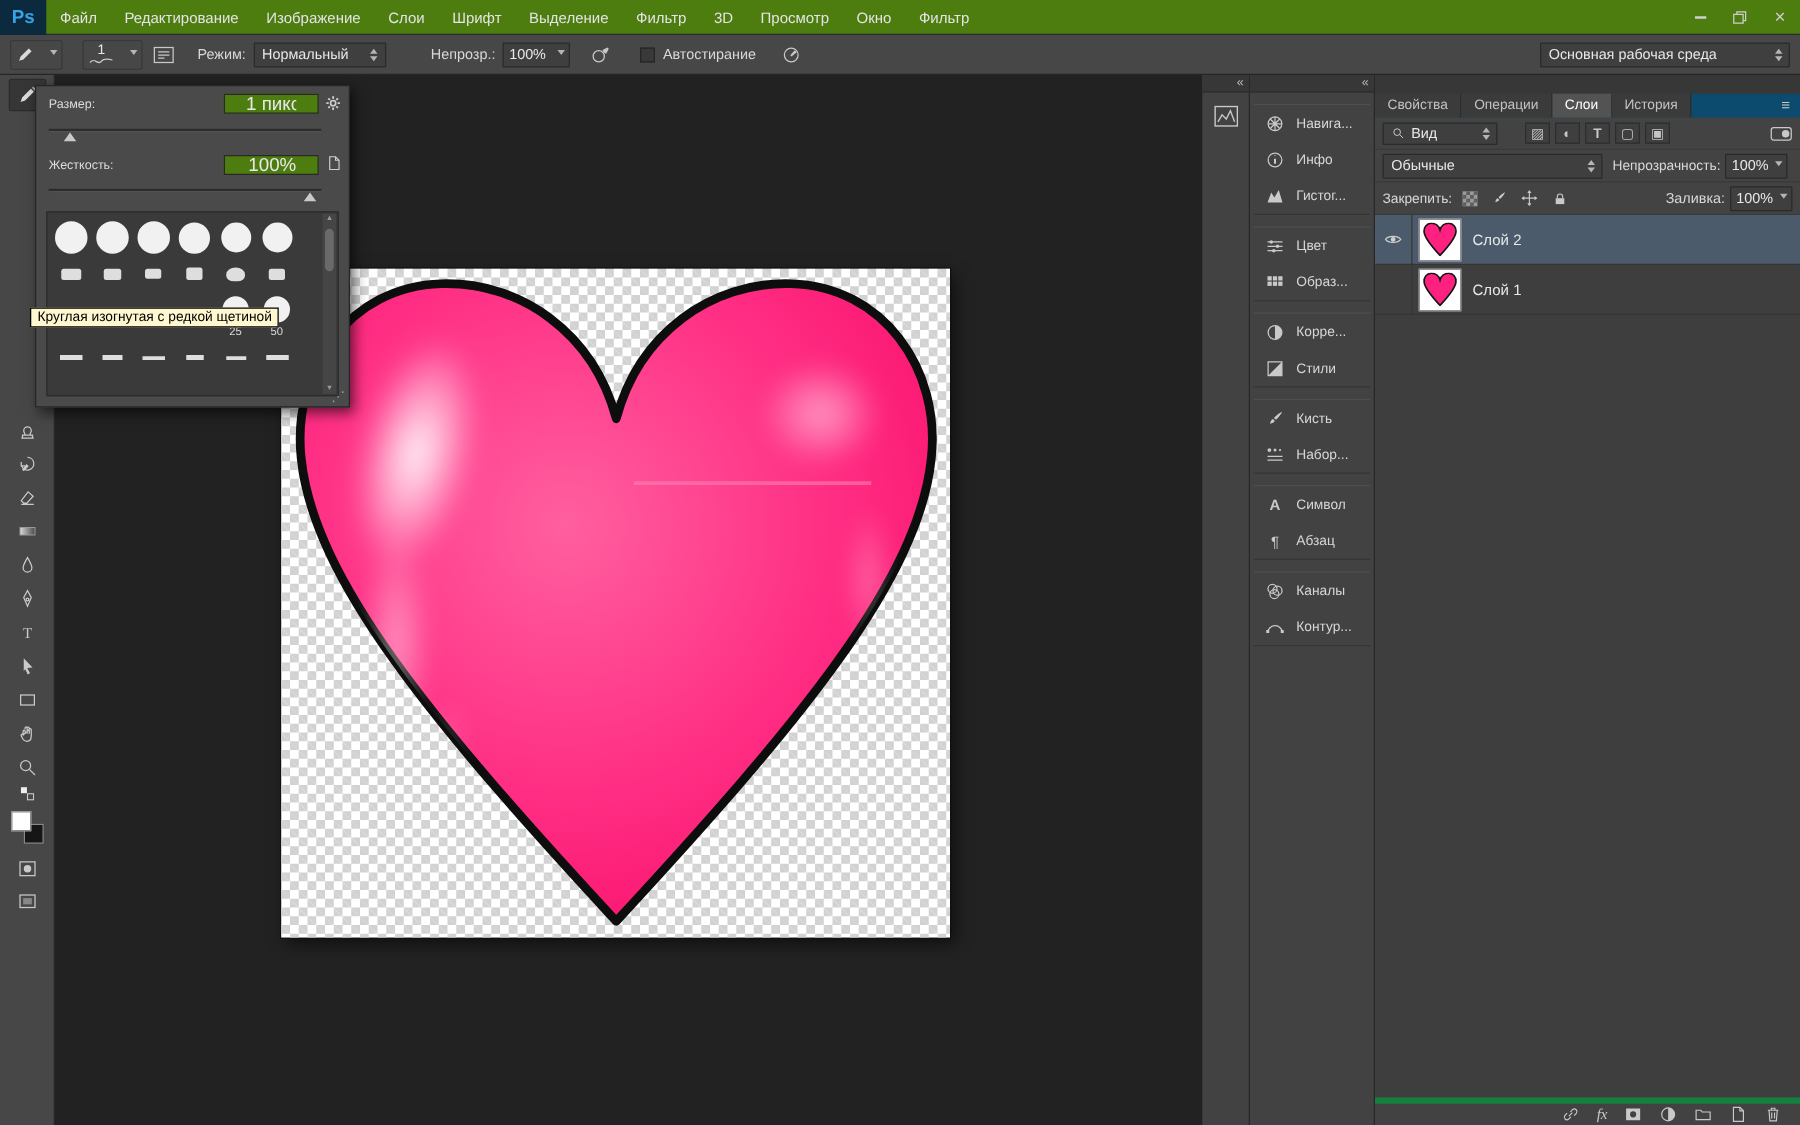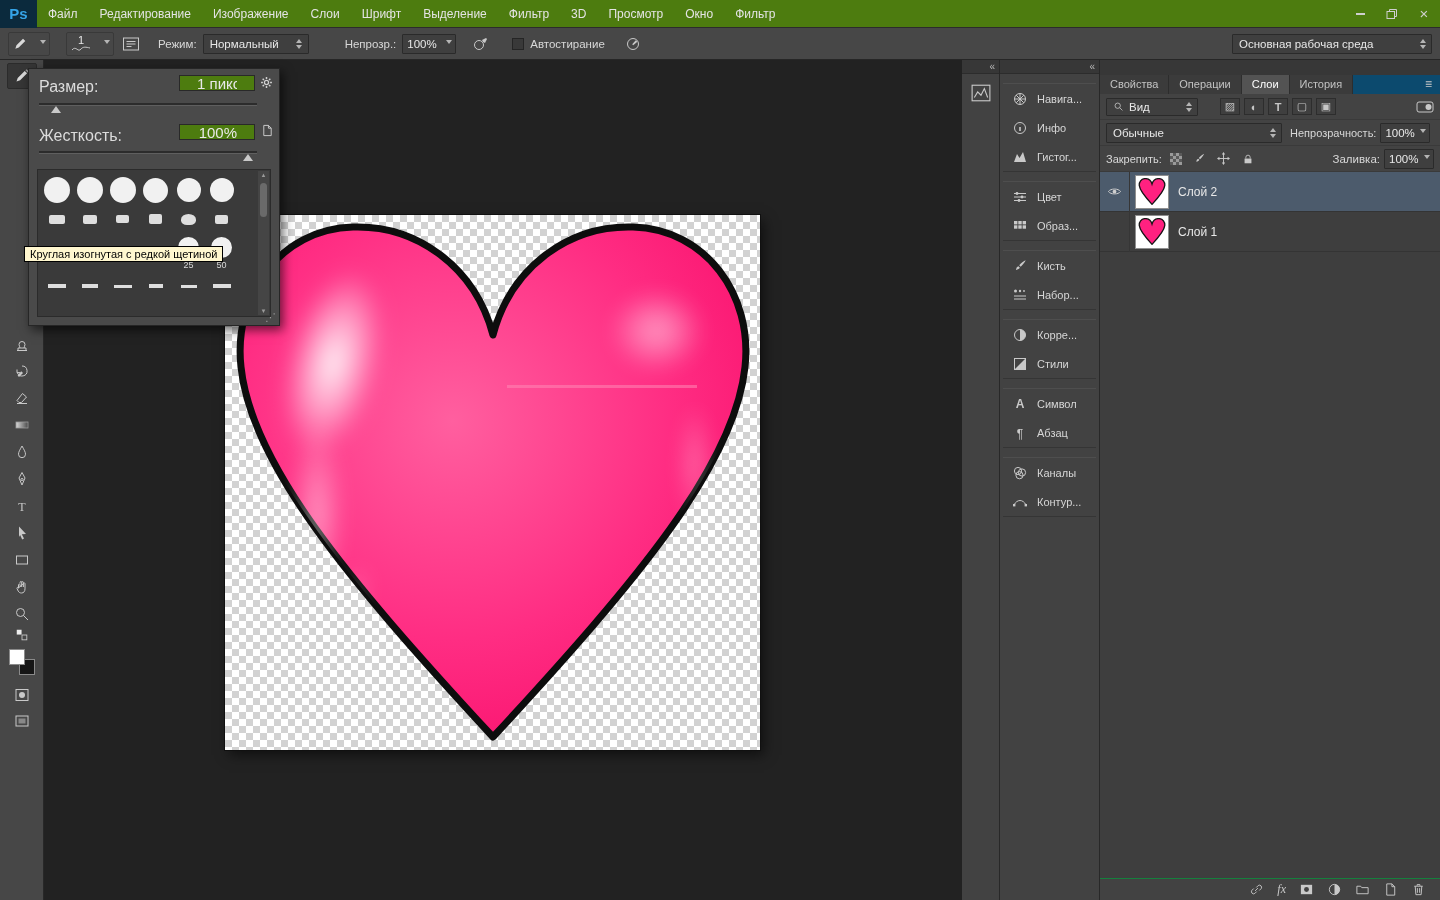--- a/index.html
+++ b/index.html
@@ -58,25 +58,25 @@
   .checker12{width:12px;height:12px;background-color:#9a9a9a;
     background-image:linear-gradient(45deg,#5a5a5a 25%,transparent 25%,transparent 75%,#5a5a5a 75%),
                      linear-gradient(45deg,#5a5a5a 25%,transparent 25%,transparent 75%,#5a5a5a 75%);
     background-size:6px 6px;background-position:0 0,3px 3px}
   #layerslist{background:#3e3e3e;height:706px;overflow:hidden}
   .layer-row{height:40px;display:flex;align-items:center;border-bottom:1px solid #343434}
   .layer-row.selected{background:#4c5b6c}
   .eye-cell{width:30px;height:40px;display:flex;align-items:center;justify-content:center;border-right:1px solid #363636}
   .thumb{width:34px;height:34px;background:#ffffff;border:1px solid #8f8f8f;margin-left:5px;display:flex;align-items:center;justify-content:center}
   .layer-name{margin-left:9px;font-size:12px;color:#e8e8e8}
-  #layersbottom{height:22px;background:#424242;border-top:1px solid #15803d;display:flex;align-items:center;justify-content:flex-end;gap:13px;padding-right:14px}
+  #layersbottom{height:22px;background:#424242;border-top:5px solid #15803d;display:flex;align-items:center;justify-content:flex-end;gap:13px;padding-right:14px}
   .fx-label{font-style:italic;font-size:12px;color:#c9c9c9;font-family:"Liberation Serif",serif}
   
   #brushpopup{left:28px;top:68px;width:252px;height:258px;background:#4a4a4a;border:1px solid #262626;box-shadow:3px 4px 10px rgba(0,0,0,.6);z-index:50}
-  .bp-label{position:absolute;font-size:16px;color:#dcdcdc}
+  .bp-label{position:absolute;font-size:10px;color:#dcdcdc}
   .bp-field{position:absolute;width:76px;height:16px;background:#4d7c0f;border:1px solid #292929;font-size:15px;color:#e8e8e8;text-align:right;padding:1px 17px;line-height:13px}
   .slider{position:absolute;width:218px;height:3px;background:#2c2c2c;border-bottom:1px solid #5f5f5f}
   .sthumb{position:absolute;width:0;height:0;border-left:5px solid transparent;border-right:5px solid transparent;border-bottom:7px solid #c9c9c9}
   #bgrid{position:absolute;left:8px;top:100px;width:234px;height:148px;background:#3a3a3a;border:1px solid #2b2b2b}
   .grow{display:flex;padding-left:2px}
   .gcell{width:33px;display:flex;flex-direction:column;align-items:center;justify-content:center}
   .bc{border-radius:50%;background:#f1f1f1}
   .bt{background:#dedede;border-radius:2px}
   .flat{background:#dedede}
   .gnum{font-size:9px;color:#d8d8d8;margin-top:2px}
@@ -287,55 +287,55 @@
             </g>
           </svg>
         </span>
       <span class="dlabel">Образ...</span>
     </div>
   </div>
   <div class="dgroup">
     <div class="ditem">
       <span class="dicon">
           <svg viewBox="0 0 16 16" width="16" height="16">
+            <circle cx="8" cy="8" r="5.5" fill="none" stroke="#c9c9c9"></circle>
+            <path fill="#c9c9c9" d="M8 2.5a5.5 5.5 0 010 11z"></path>
+          </svg>
+        </span>
+      <span class="dlabel">Корре...</span>
+    </div>
+    <div class="ditem">
+      <span class="dicon">
+          <svg viewBox="0 0 16 16" width="16" height="16">
+            <rect x="2.5" y="2.5" width="11" height="11" fill="none" stroke="#c9c9c9"></rect>
+            <path fill="#c9c9c9" d="M13.5 2.5v11h-11z"></path>
+          </svg>
+        </span>
+      <span class="dlabel">Стили</span>
+    </div>
+  </div>
+  <div class="dgroup">
+    <div class="ditem">
+      <span class="dicon">
+          <svg viewBox="0 0 16 16" width="16" height="16">
             <path fill="#c9c9c9" d="M13.7 2.3c-1.8.6-5 3.2-6.5 5l1.5 1.5c1.8-1.5 4.4-4.7 5-6.5zM6.4 8.2C5 8.6 4.4 10 4 12c2-.4 3.4-1 3.8-2.4z"></path>
           </svg>
         </span>
       <span class="dlabel">Кисть</span>
     </div>
     <div class="ditem">
       <span class="dicon">
           <svg viewBox="0 0 16 16" width="16" height="16">
             <circle cx="3.5" cy="4" r="1.5" fill="#c9c9c9"></circle>
             <circle cx="8" cy="4" r="1.2" fill="#c9c9c9"></circle>
             <circle cx="12" cy="4" r="0.9" fill="#c9c9c9"></circle>
             <path stroke="#c9c9c9" d="M2 9h12M2 12h12"></path>
           </svg>
         </span>
       <span class="dlabel">Набор...</span>
-    </div>
-  </div>
-  <div class="dgroup">
-    <div class="ditem">
-      <span class="dicon">
-          <svg viewBox="0 0 16 16" width="16" height="16">
-            <circle cx="8" cy="8" r="5.5" fill="none" stroke="#c9c9c9"></circle>
-            <path fill="#c9c9c9" d="M8 2.5a5.5 5.5 0 010 11z"></path>
-          </svg>
-        </span>
-      <span class="dlabel">Корре...</span>
-    </div>
-    <div class="ditem">
-      <span class="dicon">
-          <svg viewBox="0 0 16 16" width="16" height="16">
-            <rect x="2.5" y="2.5" width="11" height="11" fill="none" stroke="#c9c9c9"></rect>
-            <path fill="#c9c9c9" d="M13.5 2.5v11h-11z"></path>
-          </svg>
-        </span>
-      <span class="dlabel">Стили</span>
     </div>
   </div>
   <div class="dgroup">
     <div class="ditem">
       <span class="dicon">
           <svg viewBox="0 0 16 16" width="16" height="16">
             <text x="8" y="12" font-size="12" font-weight="bold" fill="#c9c9c9" text-anchor="middle" font-family="Liberation Sans, sans-serif">A</text>
           </svg>
         </span>
       <span class="dlabel">Символ</span>

